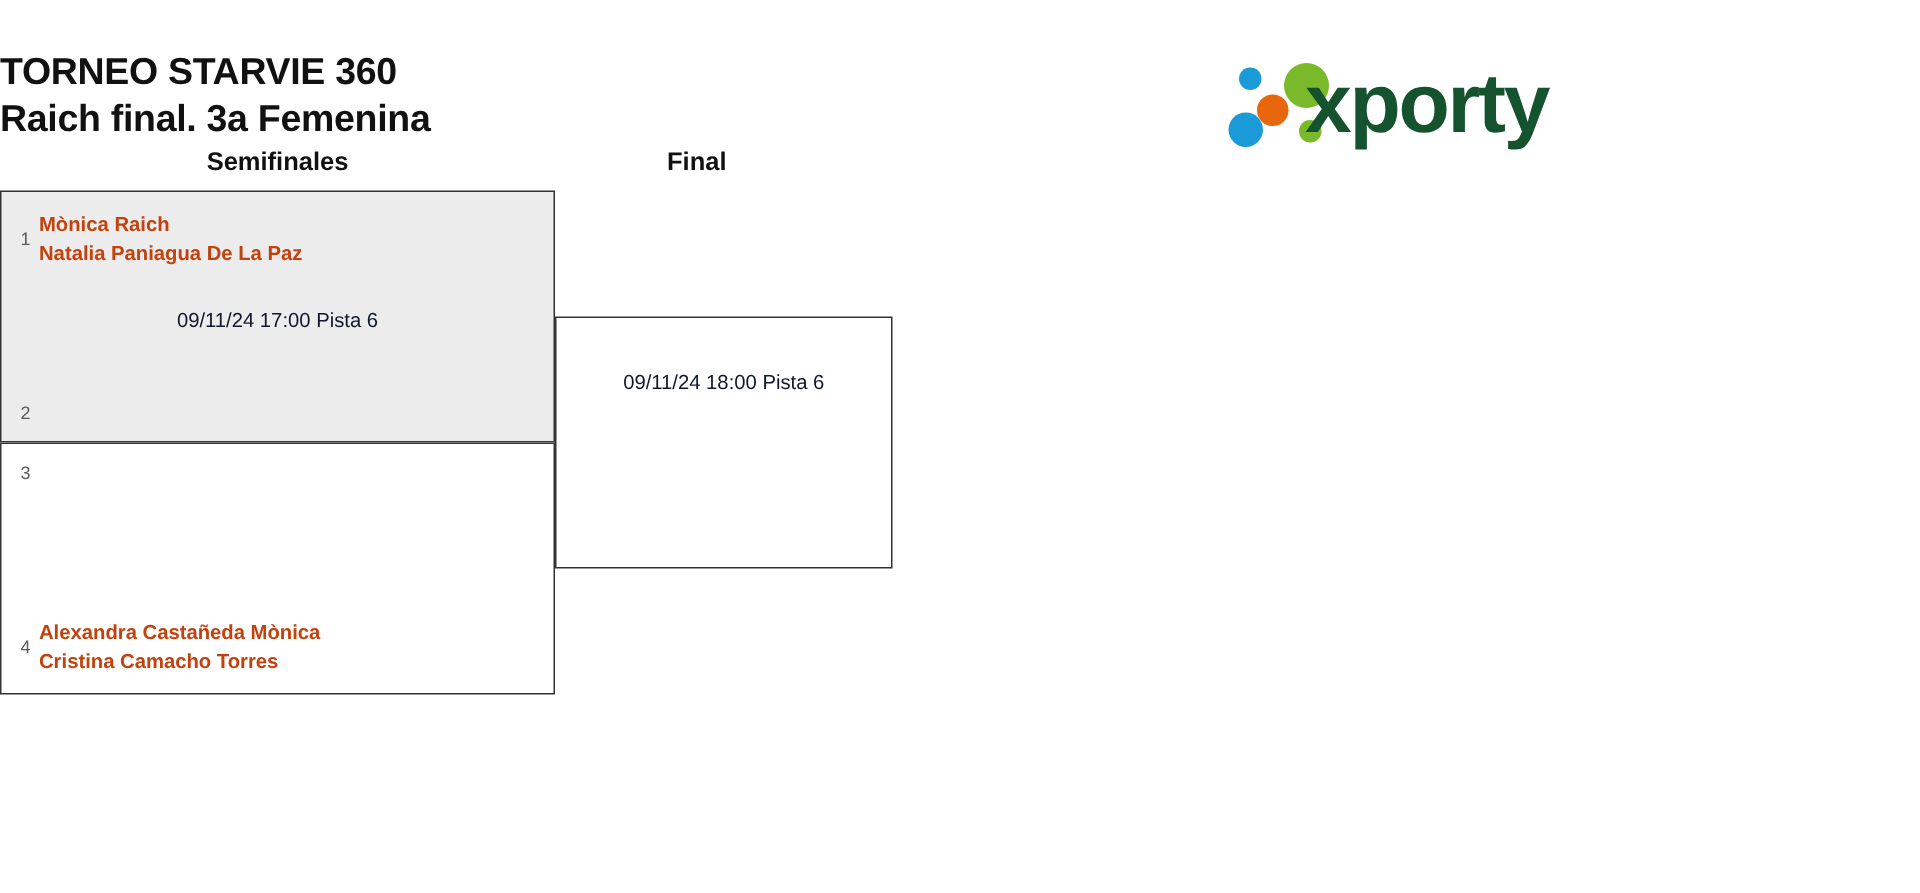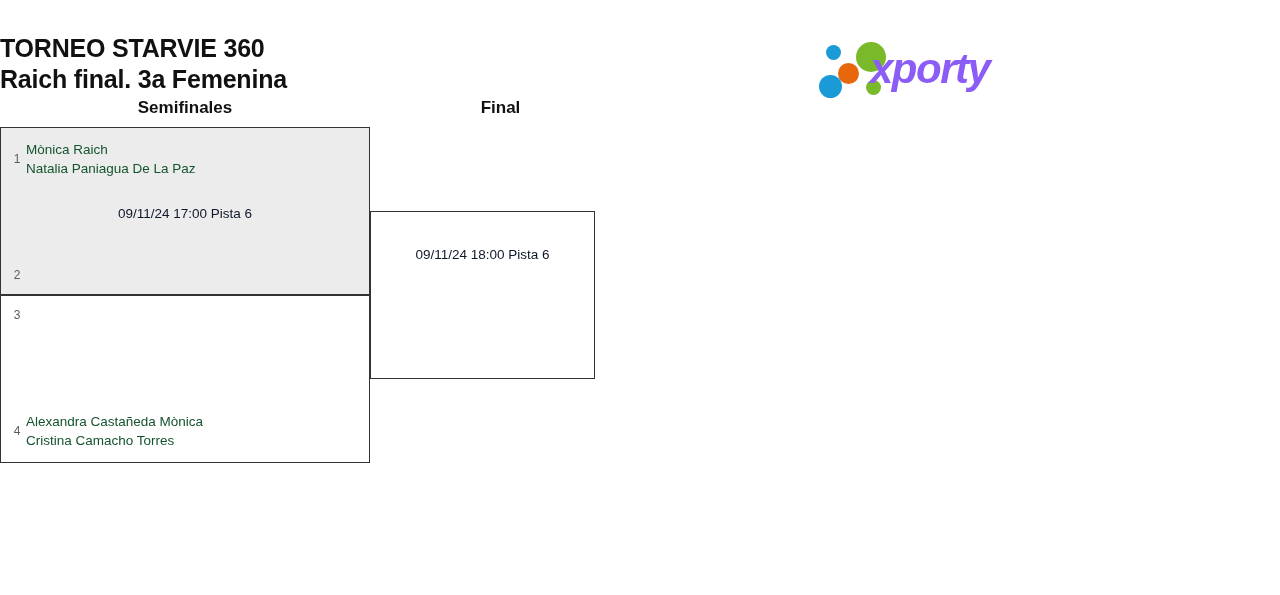--- a/index.html
+++ b/index.html
@@ -57,39 +57,38 @@
   .dot { position: absolute; border-radius: 50%; }
   #dot-blue-small   { left: 12px; top: 6px;  width: 15px; height: 15px; background: #1a9ad7; }
   #dot-orange       { left: 24px; top: 24px; width: 21px; height: 21px; background: #e8660c; }
   #dot-blue-large   { left: 5px;  top: 36px; width: 23px; height: 23px; background: #1a9ad7; }
   #dot-green-large  { left: 42px; top: 3px;  width: 30px; height: 30px; background: #7ab929; }
   #dot-green-small  { left: 52px; top: 41px; width: 15px; height: 15px; background: #7ab929; }
   #logo-wordmark {
     position: absolute;
     left: 56px;
     top: 0px;
-    font-size: 42px;
-    font-weight: bold;
-    color: #8b5cf6;
+    font-size: 56px;
+    font-weight: bold;
+    color: #14532d;
     letter-spacing: -1.5px;
     line-height: 66px;
-    font-style: italic;
   }
 
   
   .round-header {
     position: absolute;
     font-size: 17px;
     font-weight: bold;
     color: #111111;
     text-align: center;
     top: 98px;
   }
   #round-header-0 { left: 0px;   width: 370px; }
-  #round-header-1 { left: 388px; width: 225px; }
+  #round-header-1 { left: 352px; width: 225px; }
 
   
   #bracket {
     position: absolute;
     left: 0;
     top: 0;
     width: 1280px;
     height: 595px;
   }
   .match-box {
@@ -117,23 +116,24 @@
   .team-bottom { bottom: 12px; }
   .seed {
     font-size: 12px;
     color: #5b5b5b;
     width: 18px;
     flex: 0 0 18px;
     text-align: center;
   }
   .players {
     font-size: 13.5px;
-    color: #14532d;
+    color: #c2410c;
     line-height: 19px;
     white-space: nowrap;
+    font-weight: bold;
   }
   .match-info {
     position: absolute;
     left: 0;
     width: 100%;
     text-align: center;
     font-size: 13.5px;
     color: #0f172a;
   }
   #match-sf1 .match-info { top: 78px; }

